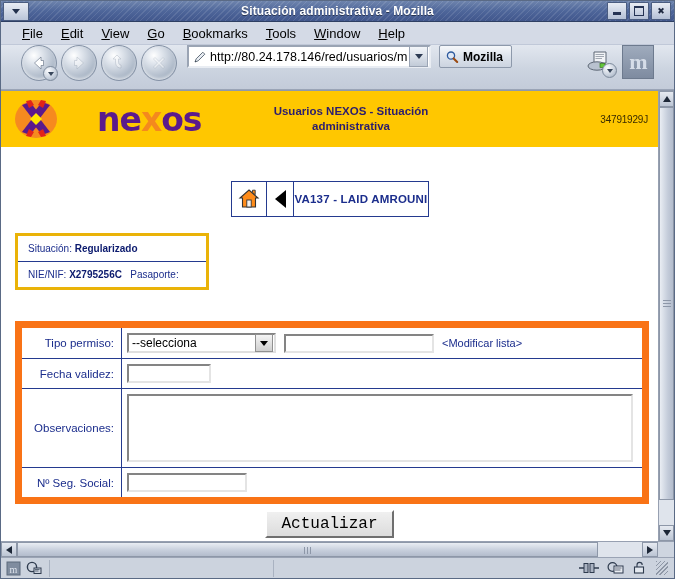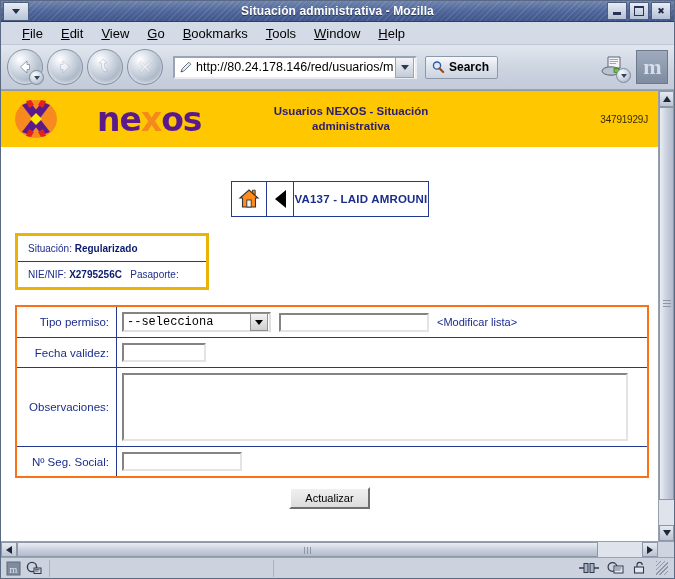--- a/index.html
+++ b/index.html
@@ -87,23 +87,23 @@
     padding: 2px 9px;
     color: #000;
     white-space: nowrap;
   }
   .menu-item u { text-decoration: underline; }
 
   
   .navbar {
     height: 44px;
     background: linear-gradient(180deg,#e2e7ef 0%, #ccd4e0 55%, #c3cbd9 100%);
-    display:flex; align-items:center;
+    display:flex; align-items:flex-start;
     border-bottom: 1px solid #9aa4b6;
-    padding: 0 4px;
+    padding: 0 18px;
     flex: 0 0 auto;
     position: relative;
   }
   .navbtn {
     width: 34px; height: 34px; border-radius: 50%;
     margin: 0 2px;
     display:flex;align-items:center;justify-content:center;
     position: relative;
     background: radial-gradient(circle at 35% 28%, #ffffff 0%, #e3e8ef 22%, #aab6c6 70%, #8b98ab 100%);
     border: 1px solid #8592a6;
@@ -274,23 +274,23 @@
     width: 194px;
     border:3px solid #eab308;
     box-sizing:border-box;
     font-size:10px; color:#1b2d8c;
   }
   .infobox .row{ padding:7px 10px; }
   .infobox .row:first-child{ border-bottom:1px solid #243a8f;}
   .infobox b{ color:#0b1a6e; }
 
   .formtable{
-    margin-top: 15px;
+    margin-top: 31px;
     width: 634px;
-    border:2px solid #f97316;
+    border:7px solid #f97316;
     box-sizing:border-box;
     font-size:11.5px; color:#1b2d8c;
   }
   .formtable .frow{ display:flex; border-bottom:1px solid #243a8f; }
   .formtable .frow:last-child{ border-bottom:none; }
   .formtable .lbl{
     width: 100px; flex:0 0 auto;
     border-right:1px solid #243a8f;
     display:flex; align-items:center; justify-content:flex-end;
     padding-right:7px;
@@ -303,21 +303,21 @@
   }
 
   .selectbox{
     width: 149px; height: 20px;
     background:#fff;
     border:2px solid; border-color:#848484 #dfdfdf #dfdfdf #848484;
     display:flex;align-items:center;
     font-size:12px;color:#000;
     box-sizing:border-box;
     padding-left:3px;
-    font-family:Liberation Mono, monospace;
+    font-family:Liberation Sans, sans-serif;
   }
   .selectbox .lab{flex:1 1 auto; white-space:nowrap; overflow:hidden;}
   .selectbox .arrow{
     width:16px;height:16px;flex:0 0 auto;
     background: linear-gradient(180deg,#f4f4f4,#cfcfcf);
     border:1px solid #909090;
     display:flex;align-items:center;justify-content:center;
     margin-right:1px;
   }
   .selectbox .arrow i{
@@ -337,22 +337,22 @@
     width: 506px; height: 68px;
     background:#fff;
     border:2px solid; border-color:#848484 #e4e4e4 #e4e4e4 #848484;
     box-sizing:border-box;
   }
   .btnrow{ text-align:center; margin-top:10px; }
   .actualizar{
     background: linear-gradient(180deg,#f0f0f0,#dcdcdc);
     border:2px solid; border-color:#ffffff #6f6f6f #6f6f6f #ffffff;
     padding:3px 14px;
-    font-size:11px; color:#000;
-    font-family:Liberation Sans, sans-serif;
+    font-size:16px; color:#000;
+    font-family:Liberation Mono, monospace;
   }
 
   
   .vscroll{
     width: 16px; flex:0 0 auto;
     background:#ced5e0;
     border-left:1px solid #97a0b1;
     display:flex;flex-direction:column;
     box-sizing:border-box;
   }
@@ -488,21 +488,21 @@
       <span class="udrop">
           <i></i>
         </span>
     </div>
 
     <div class="searchbtn">
       <svg width="14" height="14" viewBox="0 0 14 14">
         <circle cx="6" cy="5.6" r="3.6" fill="#dfe8f5" stroke="#2d5a9e" stroke-width="1.3"></circle>
         <path d="M8.6 8.4 L12.2 12" stroke="#9a4a12" stroke-width="2.1" stroke-linecap="round"></path>
       </svg>
-      <span>Search</span>
+      <span>Mozilla</span>
     </div>
 
     <div class="print-wrap">
       <div class="printer">
         <svg width="26" height="24" viewBox="0 0 26 24">
           <path d="M8 2 L20 2 L20 13 L8 13 Z" fill="#f2f4f7" stroke="#5c6674" stroke-width="1"></path>
           <path d="M9.5 4.5 H18 M9.5 6.5 H18 M9.5 8.5 H16" stroke="#8c94a0" stroke-width="0.8"></path>
           <ellipse cx="11" cy="16" rx="9" ry="4.2" fill="#b9c2cf" stroke="#5c6674" stroke-width="1"></ellipse>
           <rect x="14" y="13.5" width="5" height="4" fill="#63c73b" stroke="#3c7a22" stroke-width="0.7"></rect>
         </svg>

